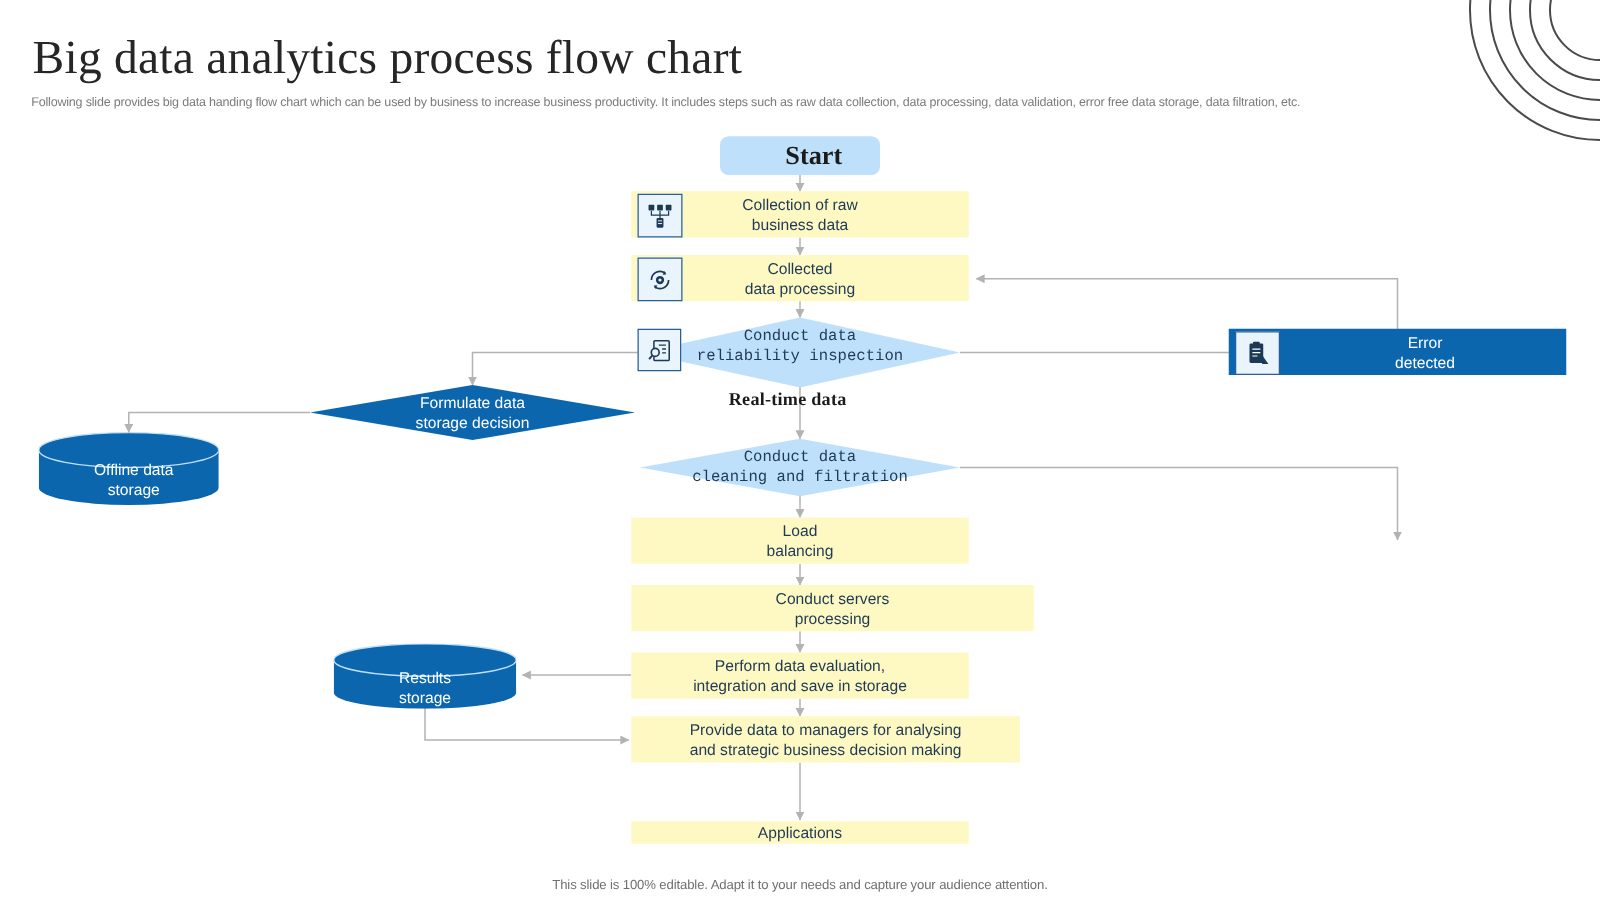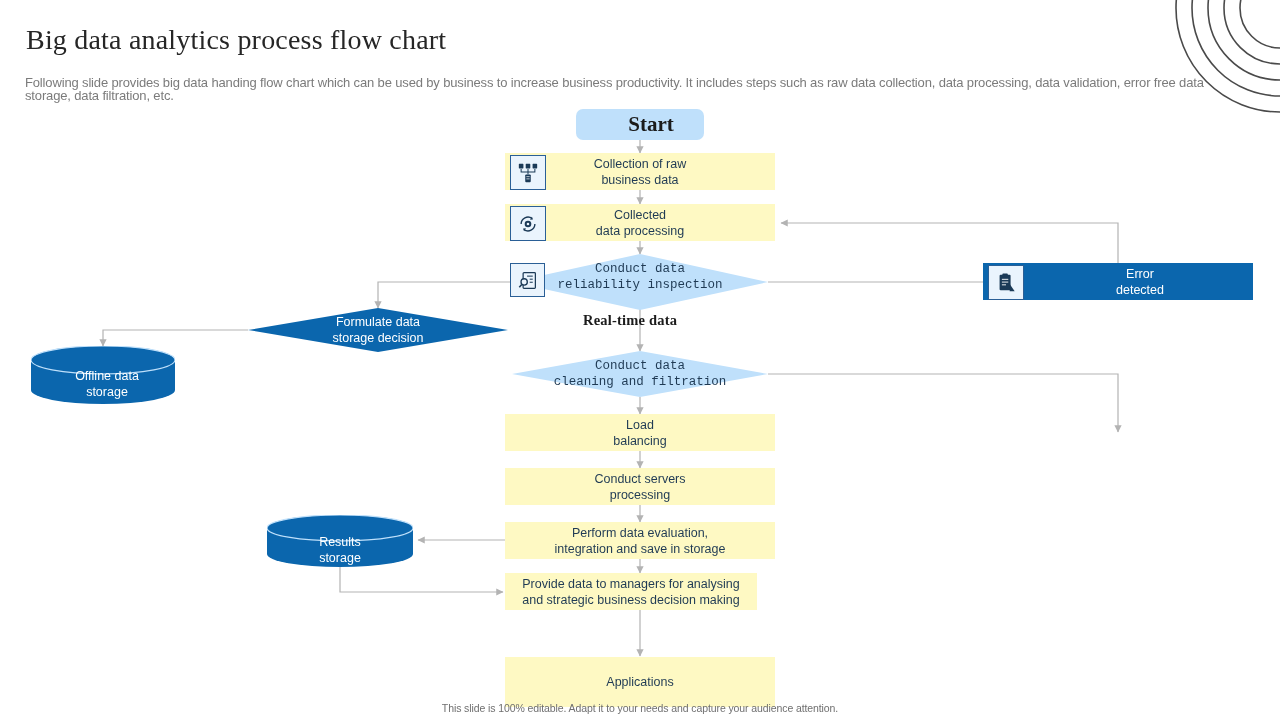--- a/index.html
+++ b/index.html
@@ -6,25 +6,25 @@
   body{
     width:1280px;height:720px;background:#ffffff;overflow:hidden;
     font-family:"Liberation Sans",sans-serif;position:relative;
   }
   #slide{position:relative;width:1280px;height:720px;}
 
   
   .title{
     position:absolute;left:26px;top:24px;
     font-family:"Liberation Serif",serif;
-    font-size:28px;color:#262626;letter-spacing:.2px;white-space:nowrap;
+    font-size:38px;color:#262626;letter-spacing:.2px;white-space:nowrap;
   }
   .subtitle{
     position:absolute;left:25px;top:76px;width:1198px;
-    font-size:13px;line-height:13px;color:#7b7b7b;letter-spacing:-.15px;
+    font-size:10px;line-height:13px;color:#7b7b7b;letter-spacing:-.15px;
   }
   .footer{
     position:absolute;left:0;top:702px;width:1280px;text-align:center;
     font-size:10.5px;color:#6f6f6f;letter-spacing:-.1px;
   }
 
   
   .arcs{position:absolute;right:0;top:0;width:130px;height:135px;overflow:hidden;pointer-events:none;}
 
   
@@ -249,43 +249,43 @@
     <div class="dlabel">Conduct data
 cleaning and filtration</div>
   </div>
 
 
   <div class="node box light" style="left:505px;top:414px;width:270px;height:37px;">
     <span>Load
 balancing</span>
   </div>
 
-  <div class="node box light" style="left:505px;top:468px;width:270px;height:37px;">
+  <div class="node box light" style="left:505px;top:468px;width:322px;height:37px;">
     <span>Conduct servers
 processing</span>
   </div>
 
   <div class="node box light" style="left:505px;top:522px;width:270px;height:37px;">
     <span>Perform data evaluation,
 integration and save in storage</span>
   </div>
 
   <div class="cyl" style="left:267px;top:515px;width:146px;height:52px;">
     <svg width="146" height="52" viewBox="0 0 146 52" style="display:block;">
       <path d="M0,13 L0,39 A73,13 0 0 0 146,39 L146,13 z" fill="#0b66ad"></path>
       <ellipse cx="73" cy="13" rx="73" ry="13" fill="#0b66ad" stroke="#bfe0fb" stroke-width="1.2"></ellipse>
     </svg>
     <div class="clabel" style="top:9px;">Results
 storage</div>
   </div>
 
-  <div class="node box light" style="left:505px;top:573px;width:252px;height:37px;">
+  <div class="node box light" style="left:505px;top:573px;width:311px;height:37px;">
     <span>Provide data to managers for analysing
 and strategic business decision making</span>
   </div>
 
-  <div class="node box light" style="left:505px;top:657px;width:270px;height:50px;">
+  <div class="node box light" style="left:505px;top:657px;width:270px;height:18px;">
     <span>Applications</span>
   </div>
 
   <div class="footer">This slide is 100% editable. Adapt it to your needs and capture your audience attention.</div>
 
 </div>
 
 </body></html>

